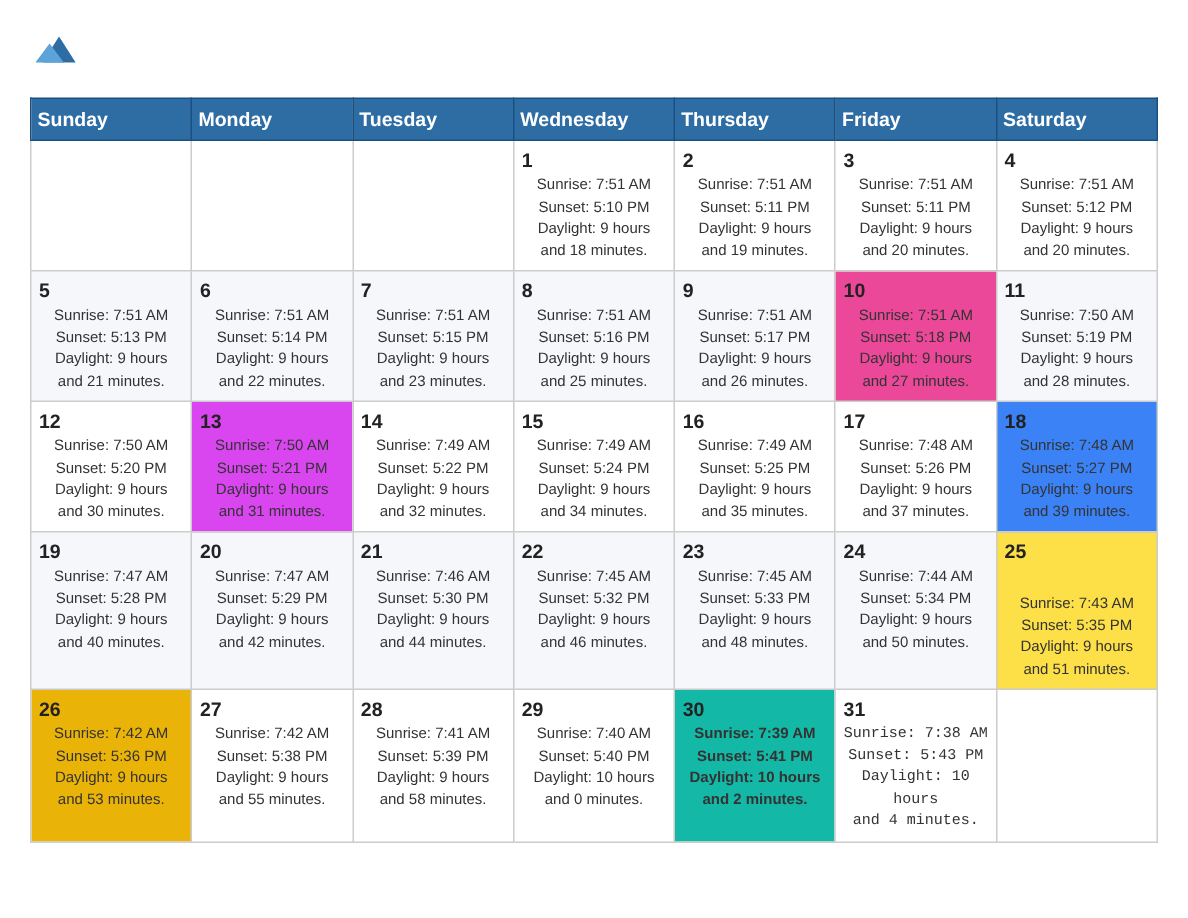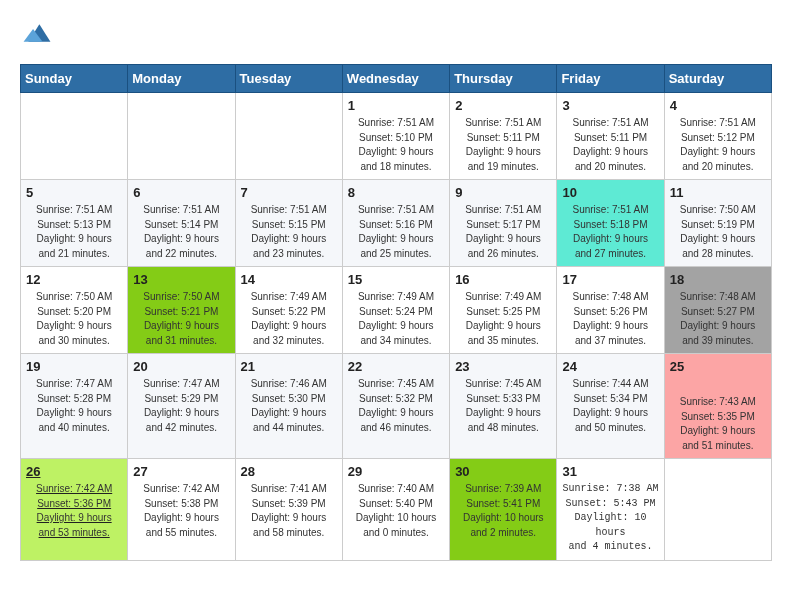--- a/index.html
+++ b/index.html
@@ -200,21 +200,21 @@
 Daylight: 9 hours
 and 25 minutes.</div>
           </td>
           <td style="background: rgb(245, 247, 250);">
             <span class="day-number">9</span>
             <div class="day-info" style="white-space: pre-line;">Sunrise: 7:51 AM
 Sunset: 5:17 PM
 Daylight: 9 hours
 and 26 minutes.</div>
           </td>
-          <td style="background: #5eead4;">
+          <td style="background: #ec4899;">
             <span class="day-number">10</span>
             <div class="day-info" style="white-space: pre-line;">Sunrise: 7:51 AM
 Sunset: 5:18 PM
 Daylight: 9 hours
 and 27 minutes.</div>
           </td>
           <td style="background: rgb(245, 247, 250);">
             <span class="day-number">11</span>
             <div class="day-info" style="white-space: pre-line;">Sunrise: 7:50 AM
 Sunset: 5:19 PM
@@ -223,21 +223,21 @@
           </td>
         </tr>
         <tr>
           <td style="background: rgb(255, 255, 255); margin-top: 24px;">
             <span class="day-number">12</span>
             <div class="day-info" style="white-space: pre-line;">Sunrise: 7:50 AM
 Sunset: 5:20 PM
 Daylight: 9 hours
 and 30 minutes.</div>
           </td>
-          <td style="background: #84cc16;">
+          <td style="background: #d946ef;">
             <span class="day-number">13</span>
             <div class="day-info" style="white-space: pre-line;">Sunrise: 7:50 AM
 Sunset: 5:21 PM
 Daylight: 9 hours
 and 31 minutes.</div>
           </td>
           <td style="background: rgb(255, 255, 255);">
             <span class="day-number">14</span>
             <div class="day-info" style="white-space: pre-line;">Sunrise: 7:49 AM
 Sunset: 5:22 PM
@@ -258,21 +258,21 @@
 Daylight: 9 hours
 and 35 minutes.</div>
           </td>
           <td style="background: rgb(255, 255, 255);">
             <span class="day-number">17</span>
             <div class="day-info" style="white-space: pre-line;">Sunrise: 7:48 AM
 Sunset: 5:26 PM
 Daylight: 9 hours
 and 37 minutes.</div>
           </td>
-          <td style="background: #a3a3a3;">
+          <td style="background: #3b82f6;">
             <span class="day-number">18</span>
             <div class="day-info" style="white-space: pre-line;">Sunrise: 7:48 AM
 Sunset: 5:27 PM
 Daylight: 9 hours
 and 39 minutes.</div>
           </td>
         </tr>
         <tr>
           <td style="background: rgb(245, 247, 250);">
             <span class="day-number">19</span>
@@ -309,30 +309,30 @@
 Daylight: 9 hours
 and 48 minutes.</div>
           </td>
           <td style="background: rgb(245, 247, 250);">
             <span class="day-number">24</span>
             <div class="day-info" style="white-space: pre-line;">Sunrise: 7:44 AM
 Sunset: 5:34 PM
 Daylight: 9 hours
 and 50 minutes.</div>
           </td>
-          <td style="background: #fca5a5;">
+          <td style="background: #fde047;">
             <span class="day-number">25</span>
             <div class="day-info" style="white-space: pre-line; margin-top: 21px;">Sunrise: 7:43 AM
 Sunset: 5:35 PM
 Daylight: 9 hours
 and 51 minutes.</div>
           </td>
         </tr>
         <tr>
-          <td style="background: #bef264; text-decoration: underline;">
+          <td style="background: #eab308;">
             <span class="day-number">26</span>
             <div class="day-info" style="white-space: pre-line;">Sunrise: 7:42 AM
 Sunset: 5:36 PM
 Daylight: 9 hours
 and 53 minutes.</div>
           </td>
           <td style="background: rgb(255, 255, 255);">
             <span class="day-number">27</span>
             <div class="day-info" style="white-space: pre-line;">Sunrise: 7:42 AM
 Sunset: 5:38 PM
@@ -346,23 +346,23 @@
 Daylight: 9 hours
 and 58 minutes.</div>
           </td>
           <td style="background: rgb(255, 255, 255);">
             <span class="day-number">29</span>
             <div class="day-info" style="white-space: pre-line;">Sunrise: 7:40 AM
 Sunset: 5:40 PM
 Daylight: 10 hours
 and 0 minutes.</div>
           </td>
-          <td style="background: #84cc16;">
+          <td style="background: #14b8a6;">
             <span class="day-number">30</span>
-            <div class="day-info" style="white-space: pre-line;">Sunrise: 7:39 AM
+            <div class="day-info" style="white-space: pre-line; font-weight: bold;">Sunrise: 7:39 AM
 Sunset: 5:41 PM
 Daylight: 10 hours
 and 2 minutes.</div>
           </td>
           <td style="background: rgb(255, 255, 255);">
             <span class="day-number">31</span>
             <div class="day-info" style="white-space: pre-line; font-family: Liberation Mono, monospace;">Sunrise: 7:38 AM
 Sunset: 5:43 PM
 Daylight: 10 hours
 and 4 minutes.</div>

